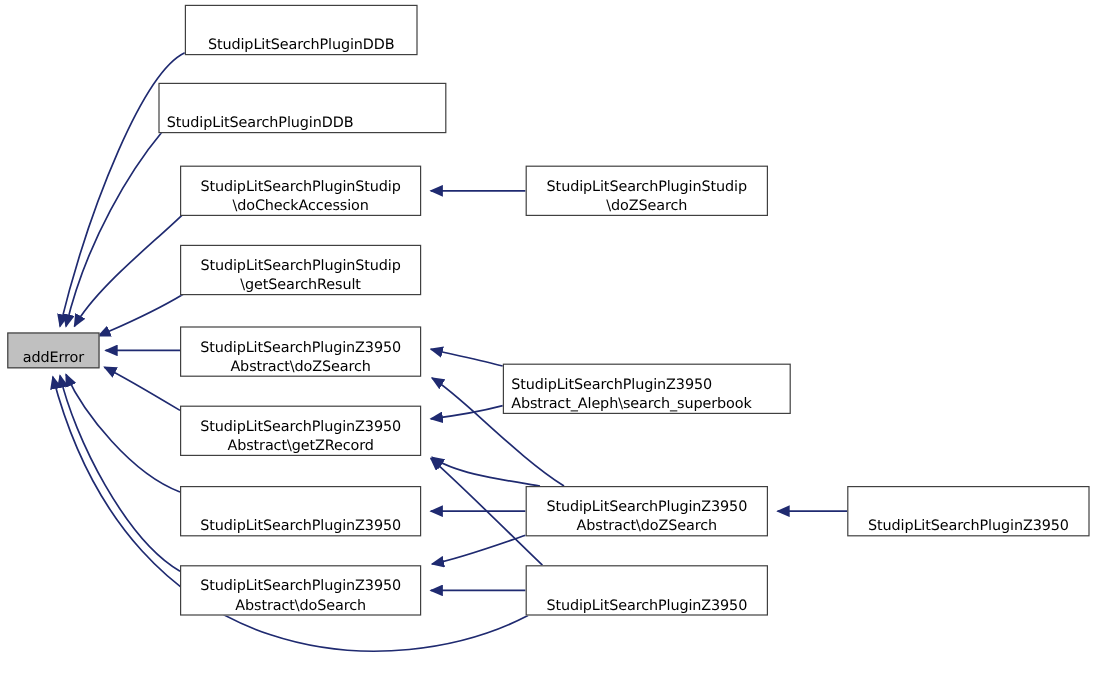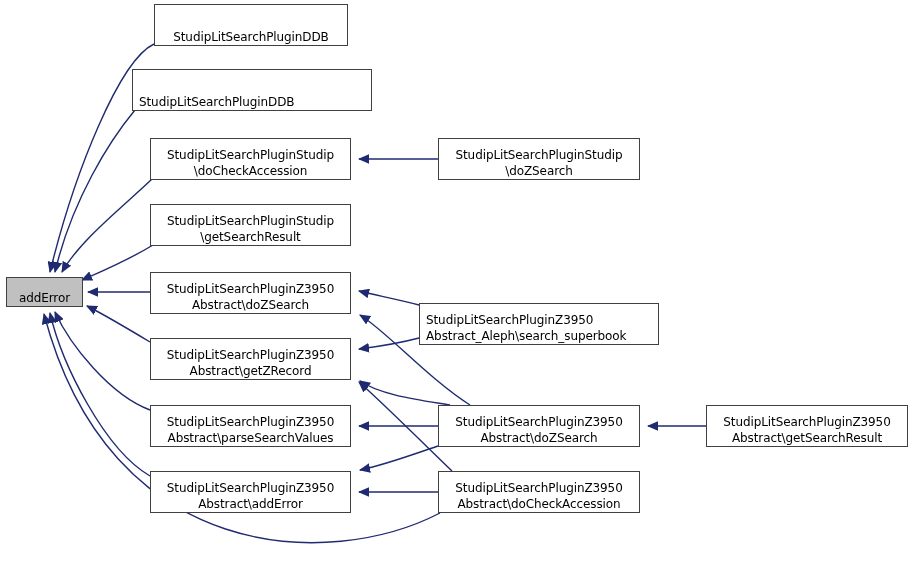--- a/index.html
+++ b/index.html
@@ -87,21 +87,21 @@
       </g>
   </svg>
   <div id="node-layer">
       <div class="node root" style="left: 6px; top: 277px; width: 77px; height: 30px; background: rgb(192, 192, 192); border-color: rgb(64, 64, 64); color: rgb(0, 0, 0);"><span class="ln">addError</span></div>
       <div class="node" style="left: 154px; top: 4px; width: 194px; height: 42px; background: rgb(255, 255, 255); border-color: rgb(64, 64, 64); color: rgb(0, 0, 0);"><span class="ln">StudipLitSearchPluginDDB</span></div>
       <div class="node leftalign" style="left: 132px; top: 69px; width: 240px; height: 42px; background: rgb(255, 255, 255); border-color: rgb(64, 64, 64); color: rgb(0, 0, 0);"><span class="ln">StudipLitSearchPluginDDB</span></div>
       <div class="node" style="left: 150px; top: 138px; width: 201px; height: 42px; background: rgb(255, 255, 255); border-color: rgb(64, 64, 64); color: rgb(0, 0, 0);"><span class="ln">StudipLitSearchPluginStudip</span><span class="ln">\doCheckAccession</span></div>
       <div class="node" style="left: 150px; top: 204px; width: 201px; height: 42px; background: rgb(255, 255, 255); border-color: rgb(64, 64, 64); color: rgb(0, 0, 0);"><span class="ln">StudipLitSearchPluginStudip</span><span class="ln">\getSearchResult</span></div>
       <div class="node" style="left: 150px; top: 272px; width: 201px; height: 42px; background: rgb(255, 255, 255); border-color: rgb(64, 64, 64); color: rgb(0, 0, 0);"><span class="ln">StudipLitSearchPluginZ3950</span><span class="ln">Abstract\doZSearch</span></div>
       <div class="node" style="left: 150px; top: 338px; width: 201px; height: 42px; background: rgb(255, 255, 255); border-color: rgb(64, 64, 64); color: rgb(0, 0, 0);"><span class="ln">StudipLitSearchPluginZ3950</span><span class="ln">Abstract\getZRecord</span></div>
-      <div class="node" style="left: 150px; top: 405px; width: 201px; height: 42px; background: rgb(255, 255, 255); border-color: rgb(64, 64, 64); color: rgb(0, 0, 0);"><span class="ln">StudipLitSearchPluginZ3950</span><span class="ln">Abstract\parseSearchValues</span></div>
-      <div class="node" style="left: 150px; top: 471px; width: 201px; height: 42px; background: rgb(255, 255, 255); border-color: rgb(64, 64, 64); color: rgb(0, 0, 0);"><span class="ln">StudipLitSearchPluginZ3950</span><span class="ln">Abstract\addError</span></div>
+      <div class="node" style="left: 150px; top: 405px; width: 201px; height: 42px; background: rgb(255, 255, 255); border-color: rgb(64, 64, 64); color: rgb(0, 0, 0);"><span class="ln">StudipLitSearchPluginZ3950</span></div>
+      <div class="node" style="left: 150px; top: 471px; width: 201px; height: 42px; background: rgb(255, 255, 255); border-color: rgb(64, 64, 64); color: rgb(0, 0, 0);"><span class="ln">StudipLitSearchPluginZ3950</span><span class="ln">Abstract\doSearch</span></div>
       <div class="node" style="left: 438px; top: 138px; width: 202px; height: 42px; background: rgb(255, 255, 255); border-color: rgb(64, 64, 64); color: rgb(0, 0, 0);"><span class="ln">StudipLitSearchPluginStudip</span><span class="ln">\doZSearch</span></div>
       <div class="node leftalign" style="left: 419px; top: 303px; width: 240px; height: 42px; background: rgb(255, 255, 255); border-color: rgb(64, 64, 64); color: rgb(0, 0, 0);"><span class="ln">StudipLitSearchPluginZ3950</span><span class="ln">Abstract_Aleph\search_superbook</span></div>
       <div class="node" style="left: 438px; top: 405px; width: 202px; height: 42px; background: rgb(255, 255, 255); border-color: rgb(64, 64, 64); color: rgb(0, 0, 0);"><span class="ln">StudipLitSearchPluginZ3950</span><span class="ln">Abstract\doZSearch</span></div>
-      <div class="node" style="left: 438px; top: 471px; width: 202px; height: 42px; background: rgb(255, 255, 255); border-color: rgb(64, 64, 64); color: rgb(0, 0, 0);"><span class="ln">StudipLitSearchPluginZ3950</span><span class="ln">Abstract\doCheckAccession</span></div>
-      <div class="node" style="left: 706px; top: 405px; width: 202px; height: 42px; background: rgb(255, 255, 255); border-color: rgb(64, 64, 64); color: rgb(0, 0, 0);"><span class="ln">StudipLitSearchPluginZ3950</span><span class="ln">Abstract\getSearchResult</span></div>
+      <div class="node" style="left: 438px; top: 471px; width: 202px; height: 42px; background: rgb(255, 255, 255); border-color: rgb(64, 64, 64); color: rgb(0, 0, 0);"><span class="ln">StudipLitSearchPluginZ3950</span></div>
+      <div class="node" style="left: 706px; top: 405px; width: 202px; height: 42px; background: rgb(255, 255, 255); border-color: rgb(64, 64, 64); color: rgb(0, 0, 0);"><span class="ln">StudipLitSearchPluginZ3950</span></div>
     </div>
 </div>
 
 </body></html>

